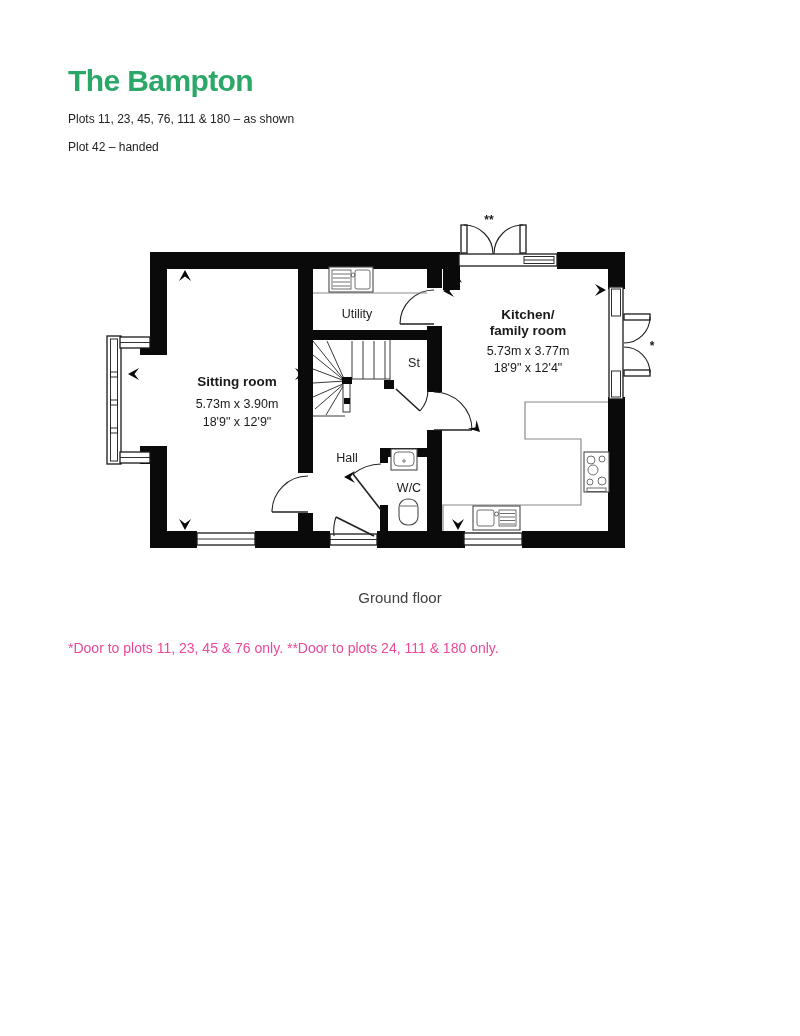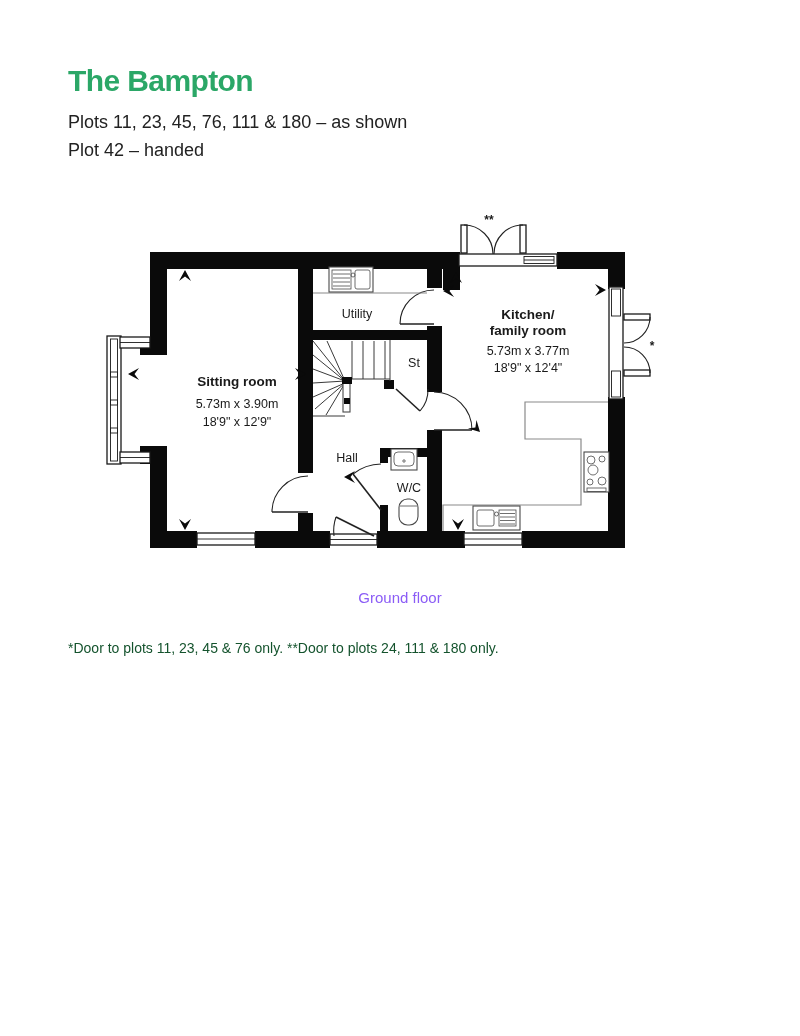--- a/index.html
+++ b/index.html
@@ -1,24 +1,24 @@
 <!DOCTYPE html>
 <html><head>
 <meta charset="utf-8">
 <style>
   html,body{margin:0;padding:0;background:#ffffff;}
   #page{position:relative;width:800px;height:1036px;background:#ffffff;overflow:hidden;
         font-family:"Liberation Sans", sans-serif;color:#1d1d1f;}
   #hdr{position:absolute;left:68px;top:66px;}
   #hdr h1{margin:0;font-size:30px;line-height:1;font-weight:bold;letter-spacing:-0.6px;}
-  .sub{position:absolute;left:68px;font-size:18px;color:#222;}
+  .sub{position:absolute;left:68px;font-size:12px;color:#222;}
   #sub-plots{top:112px;}
   #sub-handed{top:140px;}
-  #floor-label{position:absolute;left:0;top:589px;width:800px;text-align:center;font-size:15px;color:#8b5cf6;}
-  #footnote{position:absolute;left:68px;top:640px;font-size:14px;color:#14532d;}
+  #floor-label{position:absolute;left:0;top:589px;width:800px;text-align:center;font-size:15px;color:#404040;}
+  #footnote{position:absolute;left:68px;top:640px;font-size:14px;color:#ec4899;}
   svg{position:absolute;left:0;top:0;}
   svg text{font-family:"Liberation Sans", sans-serif;fill:#1a1a1a;}
   .room-name{font-size:13.5px;font-weight:bold;}
   .room-dim{font-size:12.5px;}
   .room-lbl{font-size:12.5px;}
   .marker{font-size:12px;font-weight:bold;}
   .wall{fill:#0a0a0a;stroke:none;}
   .win{fill:#ffffff;stroke:#1a1a1a;stroke-width:1.3;}
   .winline{stroke:#1a1a1a;stroke-width:0.9;fill:none;}
   .arc{stroke:#222;stroke-width:1.1;fill:none;}

